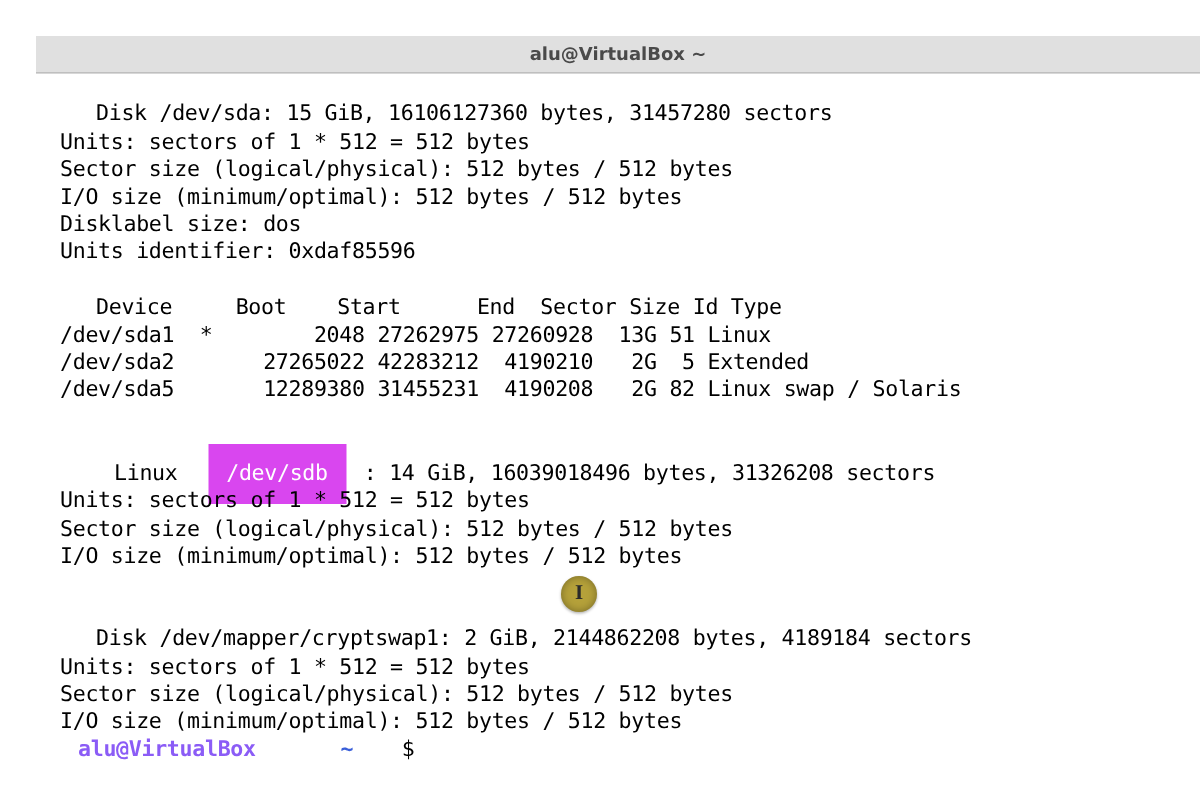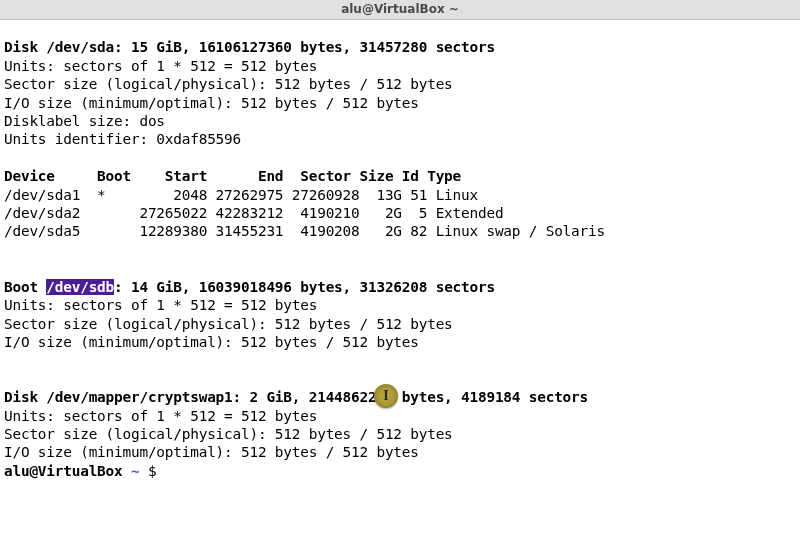--- a/index.html
+++ b/index.html
@@ -1,15 +1,15 @@
 <!DOCTYPE html>
 <html><head>
 <meta charset="utf-8">
 <style>
-  * { margin: 0; padding: 0; box-sizing: border-box; }
+  * { margin: 0; padding: 12px; box-sizing: border-box; }
   html, body { width: 800px; height: 536px; overflow: hidden; }
   body {
     font-family: "DejaVu Sans Mono", "Liberation Mono", Menlo, Consolas, monospace;
     font-size: 14.4px;
     line-height: 18.4px;
     background: #ffffff;
     color: #000000;
   }
   .titlebar {
     height: 20px;
@@ -21,38 +21,38 @@
     font-family: "DejaVu Sans", Arial, sans-serif;
     font-size: 12px;
     color: #4a4a4a;
     font-weight: 600;
   }
   .term {
     padding: 0 4px 0 4px;
     white-space: pre;
     letter-spacing: -0.2px;
   }
-  .bold { font-weight: 700; }
-  .inv { background: #4c1d95; color: #ffffff; }
+  .bold { font-weight: 400; margin-left: 24px; }
+  .inv { background: #d946ef; color: #ffffff; }
   .cursor {
     position: absolute;
     width: 24px;
     height: 24px;
     border-radius: 50%;
     background: #b5a13a;
     box-shadow: inset 0 0 6px rgba(0,0,0,.35), 0 1px 2px rgba(0,0,0,.3);
     display: flex;
     align-items: center;
     justify-content: center;
     color: #2a2a2a;
     font-family: serif;
     font-weight: 700;
     font-size: 14px;
   }
-  .prompt-user { color: #000000; font-weight: 700; }
+  .prompt-user { color: #8b5cf6; font-weight: 700; }
   .prompt-path { color: #3a5fd9; font-weight: 700; }
   .prompt-dollar { color: #000; }
 </style>
 </head>
 <body>
 
 <div class="titlebar">
   <span>alu@VirtualBox ~</span>
 </div>
 
@@ -63,21 +63,21 @@
 <span>I/O size (minimum/optimal): 512 bytes / 512 bytes</span>
 <span>Disklabel size: dos</span>
 <span>Units identifier: 0xdaf85596</span>
 
 <span class="bold">Device     Boot    Start      End  Sector Size Id Type</span>
 <span>/dev/sda1  *        2048 27262975 27260928  13G 51 Linux</span>
 <span>/dev/sda2       27265022 42283212  4190210   2G  5 Extended</span>
 <span>/dev/sda5       12289380 31455231  4190208   2G 82 Linux swap / Solaris</span>
 
 
-<span class="bold"><span>Boot </span><span class="inv">/dev/sdb</span><span>: 14 GiB, 16039018496 bytes, 31326208 sectors</span></span>
+<span class="bold"><span>Linux </span><span class="inv">/dev/sdb</span><span>: 14 GiB, 16039018496 bytes, 31326208 sectors</span></span>
 <span>Units: sectors of 1 * 512 = 512 bytes</span>
 <span>Sector size (logical/physical): 512 bytes / 512 bytes</span>
 <span>I/O size (minimum/optimal): 512 bytes / 512 bytes</span>
 
 
 <span class="bold">Disk /dev/mapper/cryptswap1: 2 GiB, 2144862208 bytes, 4189184 sectors</span>
 <span>Units: sectors of 1 * 512 = 512 bytes</span>
 <span>Sector size (logical/physical): 512 bytes / 512 bytes</span>
 <span>I/O size (minimum/optimal): 512 bytes / 512 bytes</span>
 <span><span class="prompt-user">alu@VirtualBox</span><span class="prompt-path"> </span><span class="prompt-path">~</span><span class="prompt-dollar"> $ </span></span>

